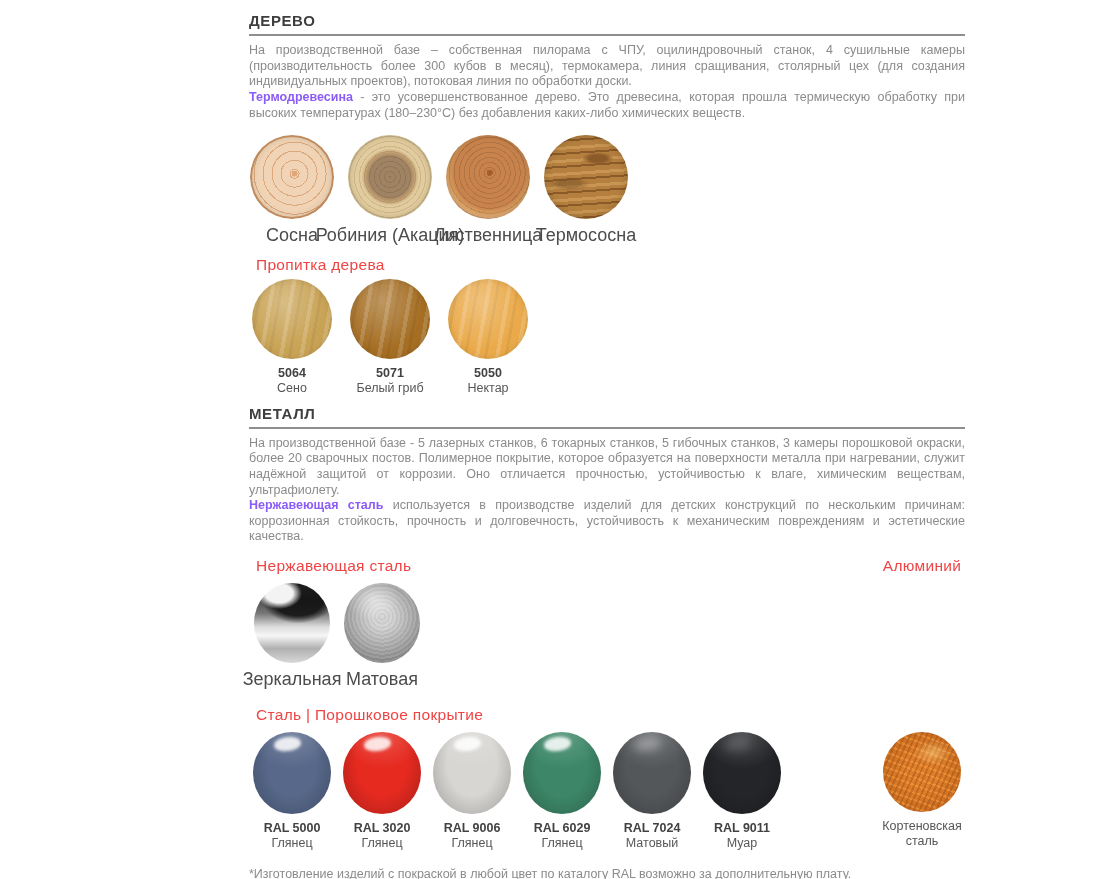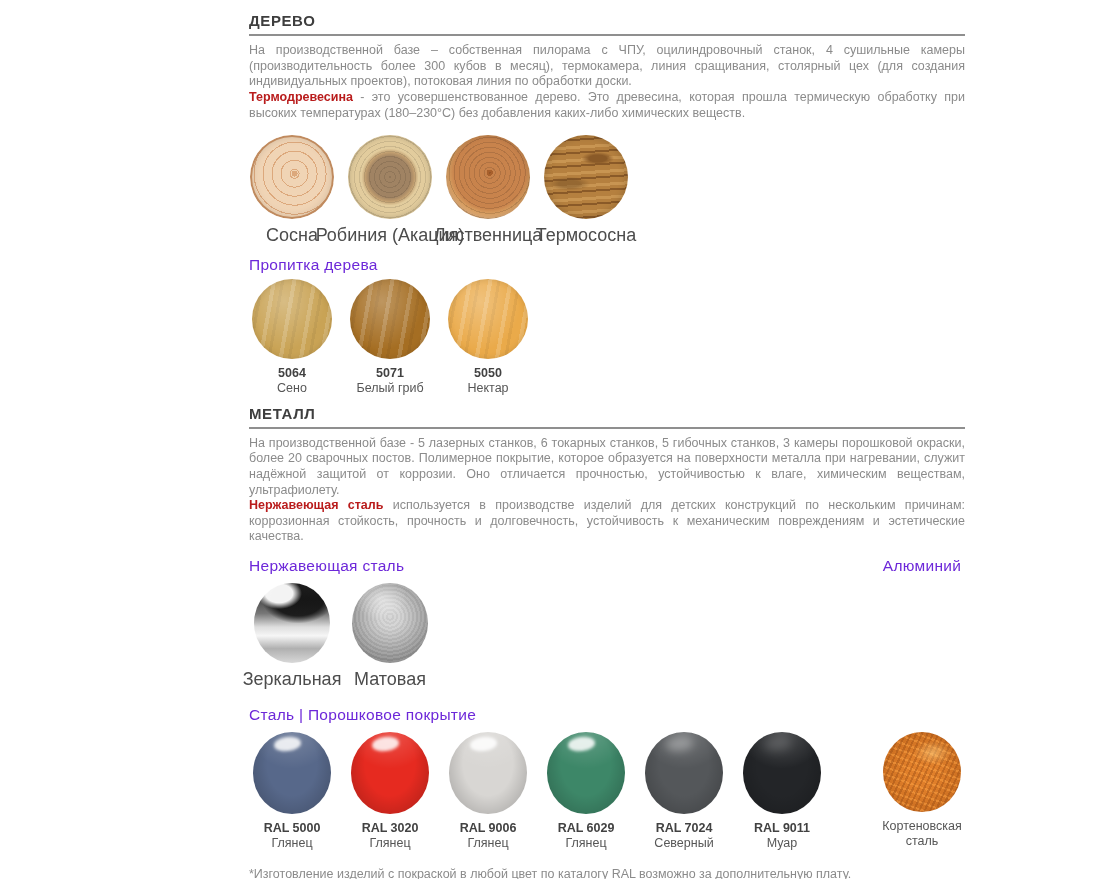--- a/index.html
+++ b/index.html
@@ -24,45 +24,46 @@
     font-size: 15px;
     font-weight: 700;
     letter-spacing: 0.6px;
     color: #3e3e3e;
     padding-bottom: 5px;
     border-bottom: 2px solid #8f8f8f;
   }
   .subhead {
     font-size: 15.5px;
     font-weight: 400;
-    color: #6d28d9;
+    color: #ef4444;
     letter-spacing: 0.3px;
+    margin-left: 7px;
   }
   .subhead-row {
     display: flex;
     justify-content: space-between;
     align-items: baseline;
     margin-top: 12px;
   }
   .subhead-right { width: 96px; text-align: center; margin-right: -5px; }
 
   
   .body-text {
     margin: 7px 0 0 0;
     font-size: 12.5px;
     line-height: 1.25;
     color: #8b8b8b;
     text-align: justify;
   }
-  .body-text .lead { font-weight: 700; color: #b91c1c; }
+  .body-text .lead { font-weight: 700; color: #8b5cf6; }
 
   
   .swatch-row { display: flex; gap: 12px; }
   .swatch-row.split { justify-content: space-between; }
-  .group { display: flex; gap: 12px; align-items: flex-end; }
+  .group { display: flex; gap: 4px; align-items: flex-end; }
   .cell { width: 86px; display: flex; flex-direction: column; align-items: center; }
   .cell-label {
     margin-top: 6px;
     font-size: 18px;
     color: #4c4c4c;
     text-align: center;
     line-height: 1.2;
   }
   .nowrap { white-space: nowrap; width: max-content; }
   .code { margin-top: 7px; font-size: 12.5px; font-weight: 700; color: #424242; text-align: center; }
@@ -266,21 +267,21 @@
           <div class="name">Глянец</div>
         </div>
         <div class="cell">
           <div class="ball" style="--c1: #3d8768;"></div>
           <div class="code">RAL 6029</div>
           <div class="name">Глянец</div>
         </div>
         <div class="cell">
           <div class="ball matte" style="--c1: #54575a;"></div>
           <div class="code">RAL 7024</div>
-          <div class="name">Северный</div>
+          <div class="name">Матовый</div>
         </div>
         <div class="cell">
           <div class="ball moire" style="--c1: #232528;"></div>
           <div class="code">RAL 9011</div>
           <div class="name">Муар</div>
         </div>
       </div>
       <div class="cell">
         <div class="corten" style="--c1: #ce7122;"></div>
         <div class="name" style="margin-top:7px;">Кортеновская сталь</div>

